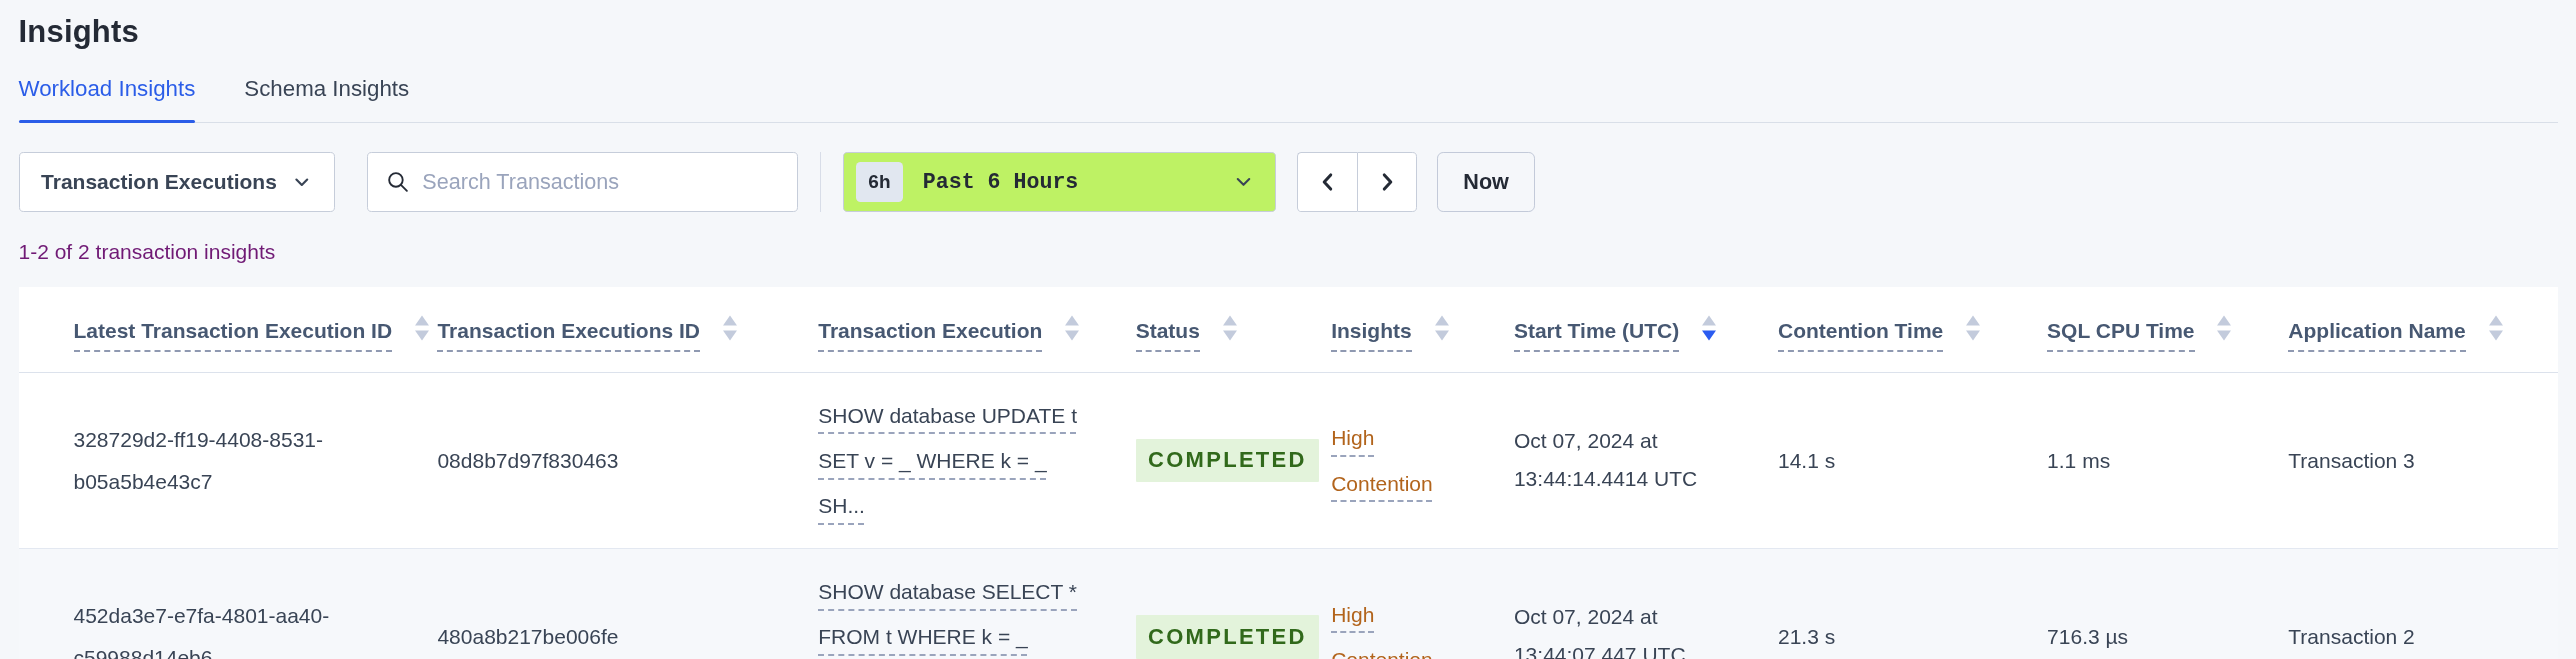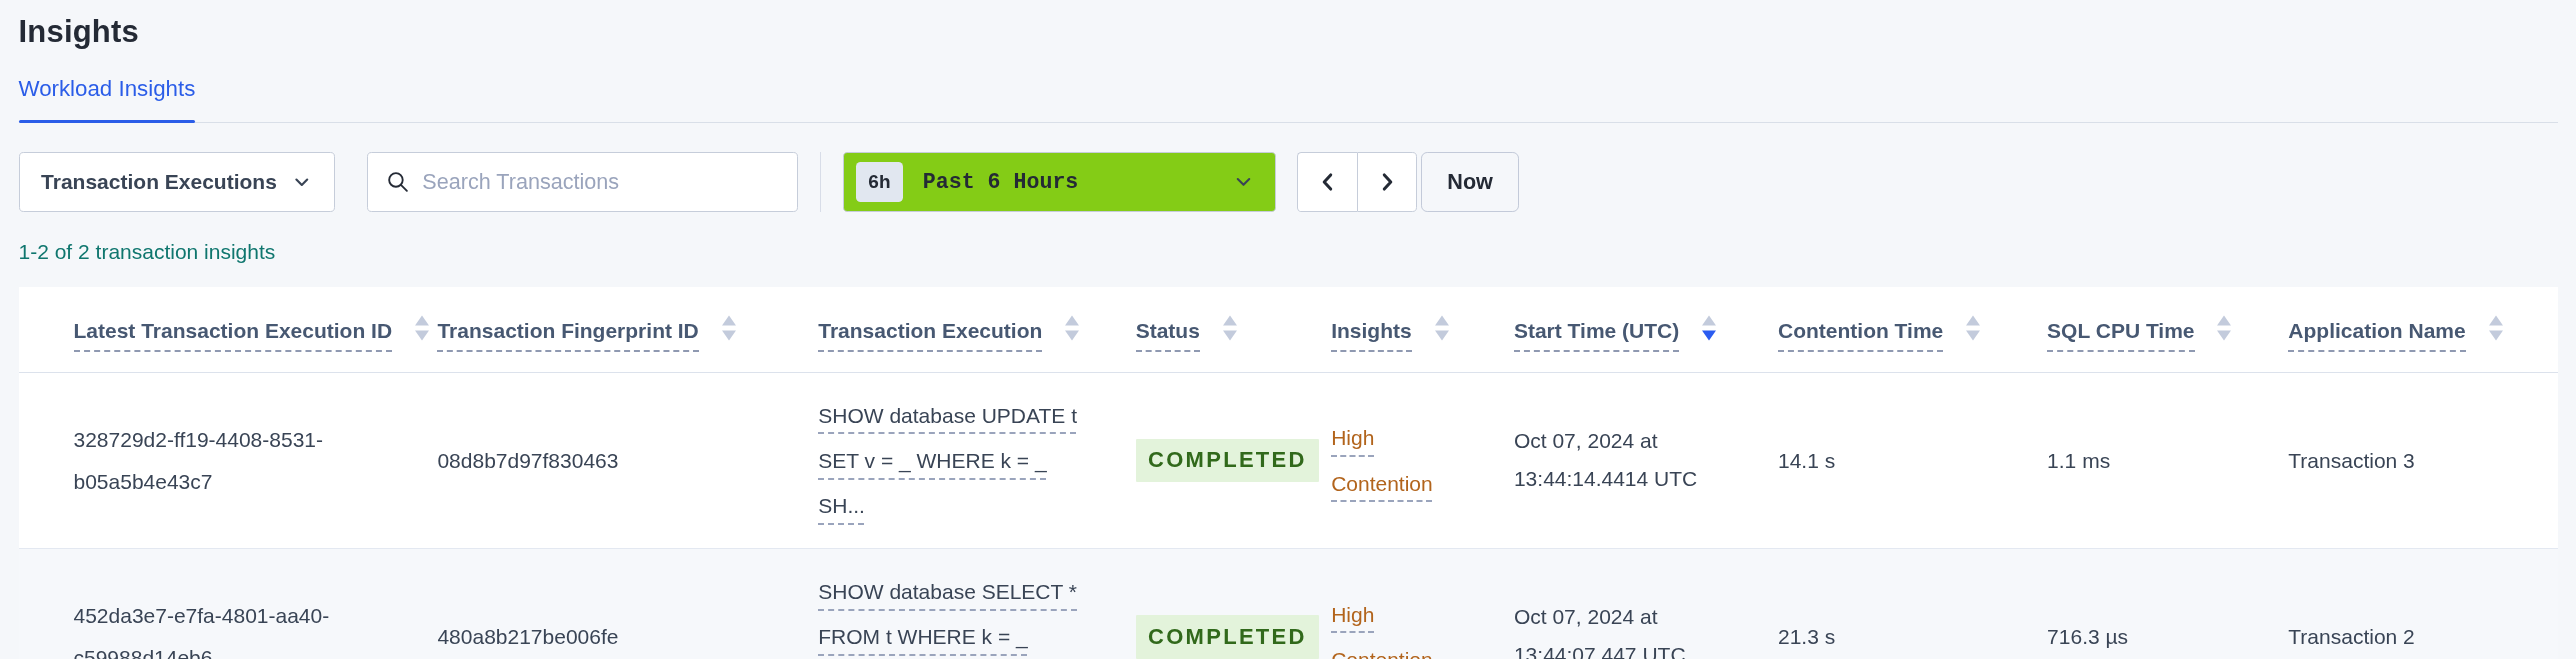--- a/index.html
+++ b/index.html
@@ -82,21 +82,21 @@
   .search-box input::placeholder { color: #9aa4bc; }
   .filters-btn { margin-left: 18.5px; }
   .v-divider {
     width: 1.5px; height: 60px;
     background: #d8dde8;
     margin-left: 21.6px;
   }
   .time-picker {
     margin-left: 21.6px;
     width: 433px; height: 60px;
-    background: #84cc16;
+    background: #bef264;
     border: 0.8px solid #c6cdda;
     border-radius: 4.6px;
     display: flex; align-items: center;
     cursor: pointer;
   }
   .time-chip {
     margin-left: 12.3px;
     background: #e1e7f0;
     border-radius: 4.6px;
     padding: 9.2px 12.3px;
@@ -116,34 +116,34 @@
   .pager-btn {
     width: 60px; height: 60px;
     background: #ffffff;
     border: 0.8px solid #c6cdda;
     display: inline-flex; align-items: center; justify-content: center;
     cursor: pointer;
   }
   .pager-btn.prev { border-radius: 4.6px 0 0 4.6px; border-right-width: 0; }
   .pager-btn.next { border-radius: 0 4.6px 4.6px 0; border-left: 0.8px solid #c6cdda; }
   .now-btn {
-    margin-left: 4px;
+    margin-left: 20px;
     height: 60px; padding: 0 25px;
     background: transparent;
     border: 0.8px solid #c3cad9;
     border-radius: 6.2px;
     font-size: 21.6px; font-weight: 700; color: #242a35;
     display: inline-flex; align-items: center;
     cursor: pointer;
   }
 
   
   .summary {
     margin-top: 28px;
-    font-size: 21px; color: #0f766e;
+    font-size: 21px; color: #701a75;
   }
 
   
   .table-card {
     margin-top: 23px;
     background: #ffffff;
   }
   table {
     width: 100%;
     table-layout: fixed;
@@ -220,20 +220,21 @@
 </style>
 </head>
 <body>
 
 <div class="page" style="--accent: #2b5de8; --badge-bg: #e3f3db; --badge-text: #31691b; --insight: #b2641c;">
 
   <div class="page-title">Insights</div>
 
   <div class="tabs">
     <div class="tab active">Workload Insights</div>
+    <div class="tab">Schema Insights</div>
   </div>
 
   <div class="controls">
 
     <div class="btn">
       <span>Transaction Executions</span>
       <span class="chev">
         <svg width="21.6" height="21.6" viewBox="0 0 24 24" fill="none">
             <path d="M6 9.5 L12 15.5 L18 9.5" stroke="#394455" stroke-width="2.4" stroke-linecap="round" stroke-linejoin="round"></path>
           </svg>
@@ -296,21 +297,21 @@
       <thead>
         <tr>
           <th>
             <span class="th-label">Latest Transaction Execution ID</span>
             <span class="sort">
                 <span class="tri-up"></span>
                 <span class="tri-down"></span>
               </span>
           </th>
           <th>
-            <span class="th-label">Transaction Fingerprint ID</span>
+            <span class="th-label">Transaction Executions ID</span>
             <span class="sort">
                 <span class="tri-up"></span>
                 <span class="tri-down"></span>
               </span>
           </th>
           <th>
             <span class="th-label">Transaction Execution</span>
             <span class="sort">
                 <span class="tri-up"></span>
                 <span class="tri-down"></span>

